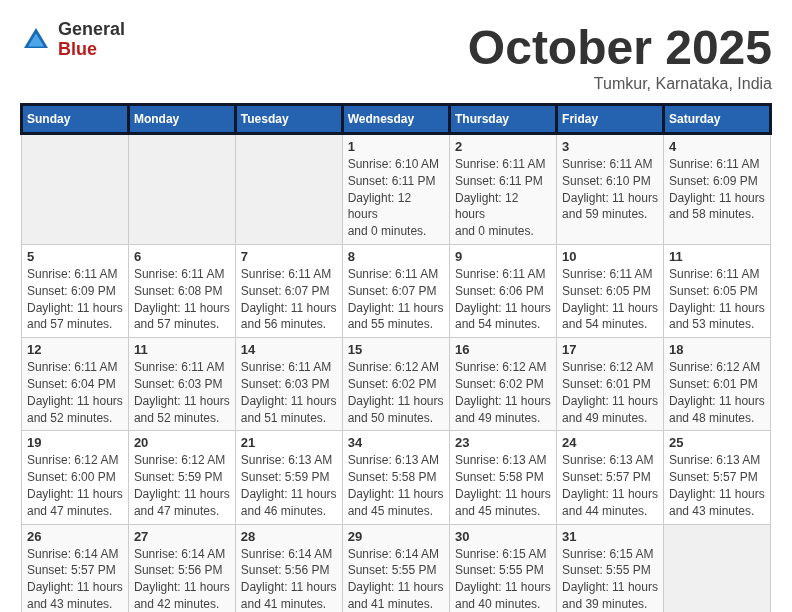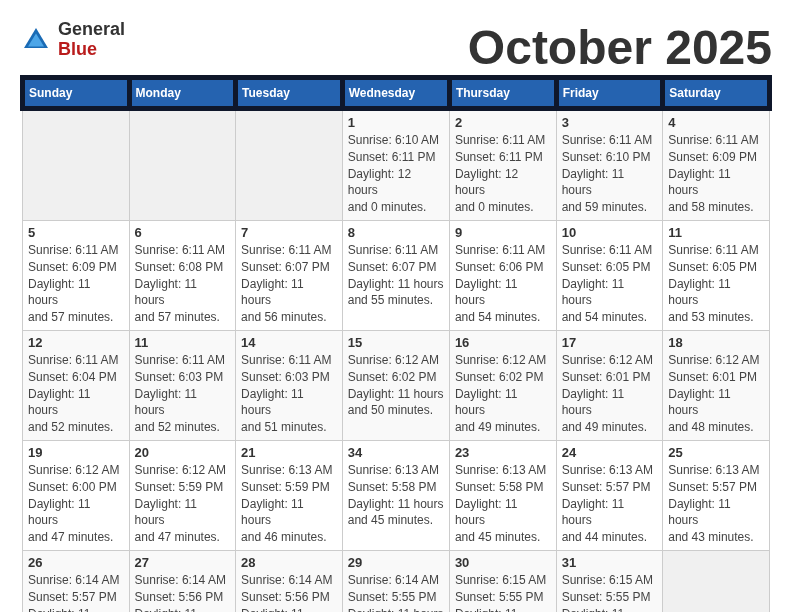--- a/index.html
+++ b/index.html
@@ -7,20 +7,21 @@
       font-family: Arial, sans-serif;
       background: #fff;
       width: 792px;
       min-height: 612px;
       padding: 20px;
     }
     .header {
       display: flex;
       align-items: flex-start;
       justify-content: space-between;
+      margin-bottom: 10px;
     }
     .logo {
       display: flex;
       align-items: center;
       gap: 6px;
     }
     .logo-text {
       font-size: 18px;
       font-weight: bold;
       line-height: 1.1;
@@ -48,21 +49,21 @@
       border-collapse: collapse;
       font-size: 11px;
     }
     .calendar thead th {
       background: #2563b0;
       color: #fff;
       padding: 6px 4px;
       text-align: left;
       font-size: 12px;
       font-weight: bold;
-      border: 5px solid #0f172a;
+      border: 3px solid #0f172a;
     }
     .calendar tbody td {
       vertical-align: top;
       border: 1px solid #ccc;
       padding: 4px 5px;
       width: 108px;
       min-height: 80px;
       background: #fff;
     }
     .calendar tbody tr:nth-child(odd) td {
@@ -93,20 +94,21 @@
       <polygon points="20,5 35,30 5,30" fill="#1a6bb5"></polygon>
       <polygon points="20,12 30,28 10,28" fill="#4da6e8"></polygon>
     </svg>
     <div class="logo-text">
       <span class="logo-general">General</span><br>
       <span class="logo-blue">Blue</span>
     </div>
   </div>
   <div class="title-block">
     <div class="month-title">October 2025</div>
+    <div class="location">Tumkur, Karnataka, India</div>
   </div>
 </div>
 
 <table class="calendar">
   <thead>
     <tr>
     <th>Sunday</th>
         <th>Monday</th>
         <th>Tuesday</th>
         <th>Wednesday</th>

